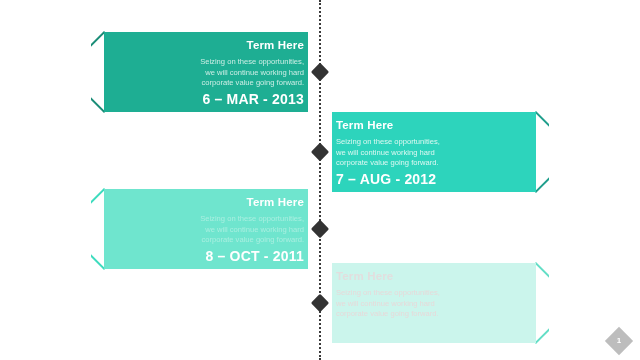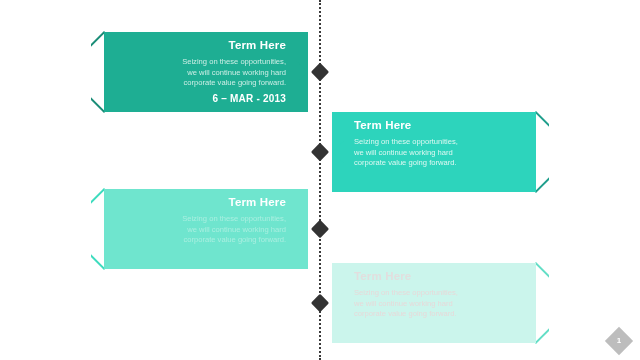--- a/index.html
+++ b/index.html
@@ -100,40 +100,40 @@
   }
   .row.left  .diamond-mask { left: -2px; }
   .row.right .diamond-mask { right: -2px; }
 
   
   .card-text {
     position: relative;
     z-index: 3;
     box-sizing: border-box;
     width: 100%;
-    padding: 0 22px;
+    padding: 0 4px;
   }
   .row.left  .card-text { text-align: right; }
   .row.right .card-text { text-align: left; }
 
   .card-title {
     font-size: 11.5px;
     font-weight: bold;
     letter-spacing: 0.15px;
     margin: 0 0 5px 0;
     line-height: 13px;
   }
   .card-body {
     font-size: 7.6px;
     line-height: 10.5px;
     margin: 0 0 5px 0;
     font-weight: normal;
   }
   .card-date {
-    font-size: 10px;
+    font-size: 14px;
     font-weight: bold;
     letter-spacing: 0.2px;
     margin: 0;
     line-height: 10px;
   }
 
   
   .theme-1 .card   { background: #1EAE93; }
   .theme-1 .notch  { border-left-color: #1EAE93; border-right-color: #1EAE93; }
   .theme-1 .diamond{ border-color: #1a8d77; }
@@ -222,37 +222,39 @@
     <div class="diamond-mask"></div>
     <div class="card">
       <div class="notch"></div>
       <div class="card-text">
         <div class="card-title">Term Here</div>
         <div class="card-body">
           <span>Seizing on these opportunities,</span><br>
           <span>we will continue working hard</span><br>
           <span>corporate value going forward.</span>
         </div>
+        <div class="card-date">7 – AUG - 2012</div>
       </div>
     </div>
   </div>
   <div class="node" style="top:152px;"></div>
 
   <div class="row left theme-3" style="top:189px;">
     <div class="diamond"></div>
     <div class="diamond-mask"></div>
     <div class="card">
       <div class="notch"></div>
       <div class="card-text">
         <div class="card-title">Term Here</div>
         <div class="card-body">
           <span>Seizing on these opportunities,</span><br>
           <span>we will continue working hard</span><br>
           <span>corporate value going forward.</span>
         </div>
+        <div class="card-date">8 – OCT - 2011</div>
       </div>
     </div>
   </div>
   <div class="node" style="top:229px;"></div>
 
   <div class="row right theme-4" style="top:263px;">
     <div class="diamond"></div>
     <div class="diamond-mask"></div>
     <div class="card">
       <div class="notch"></div>

